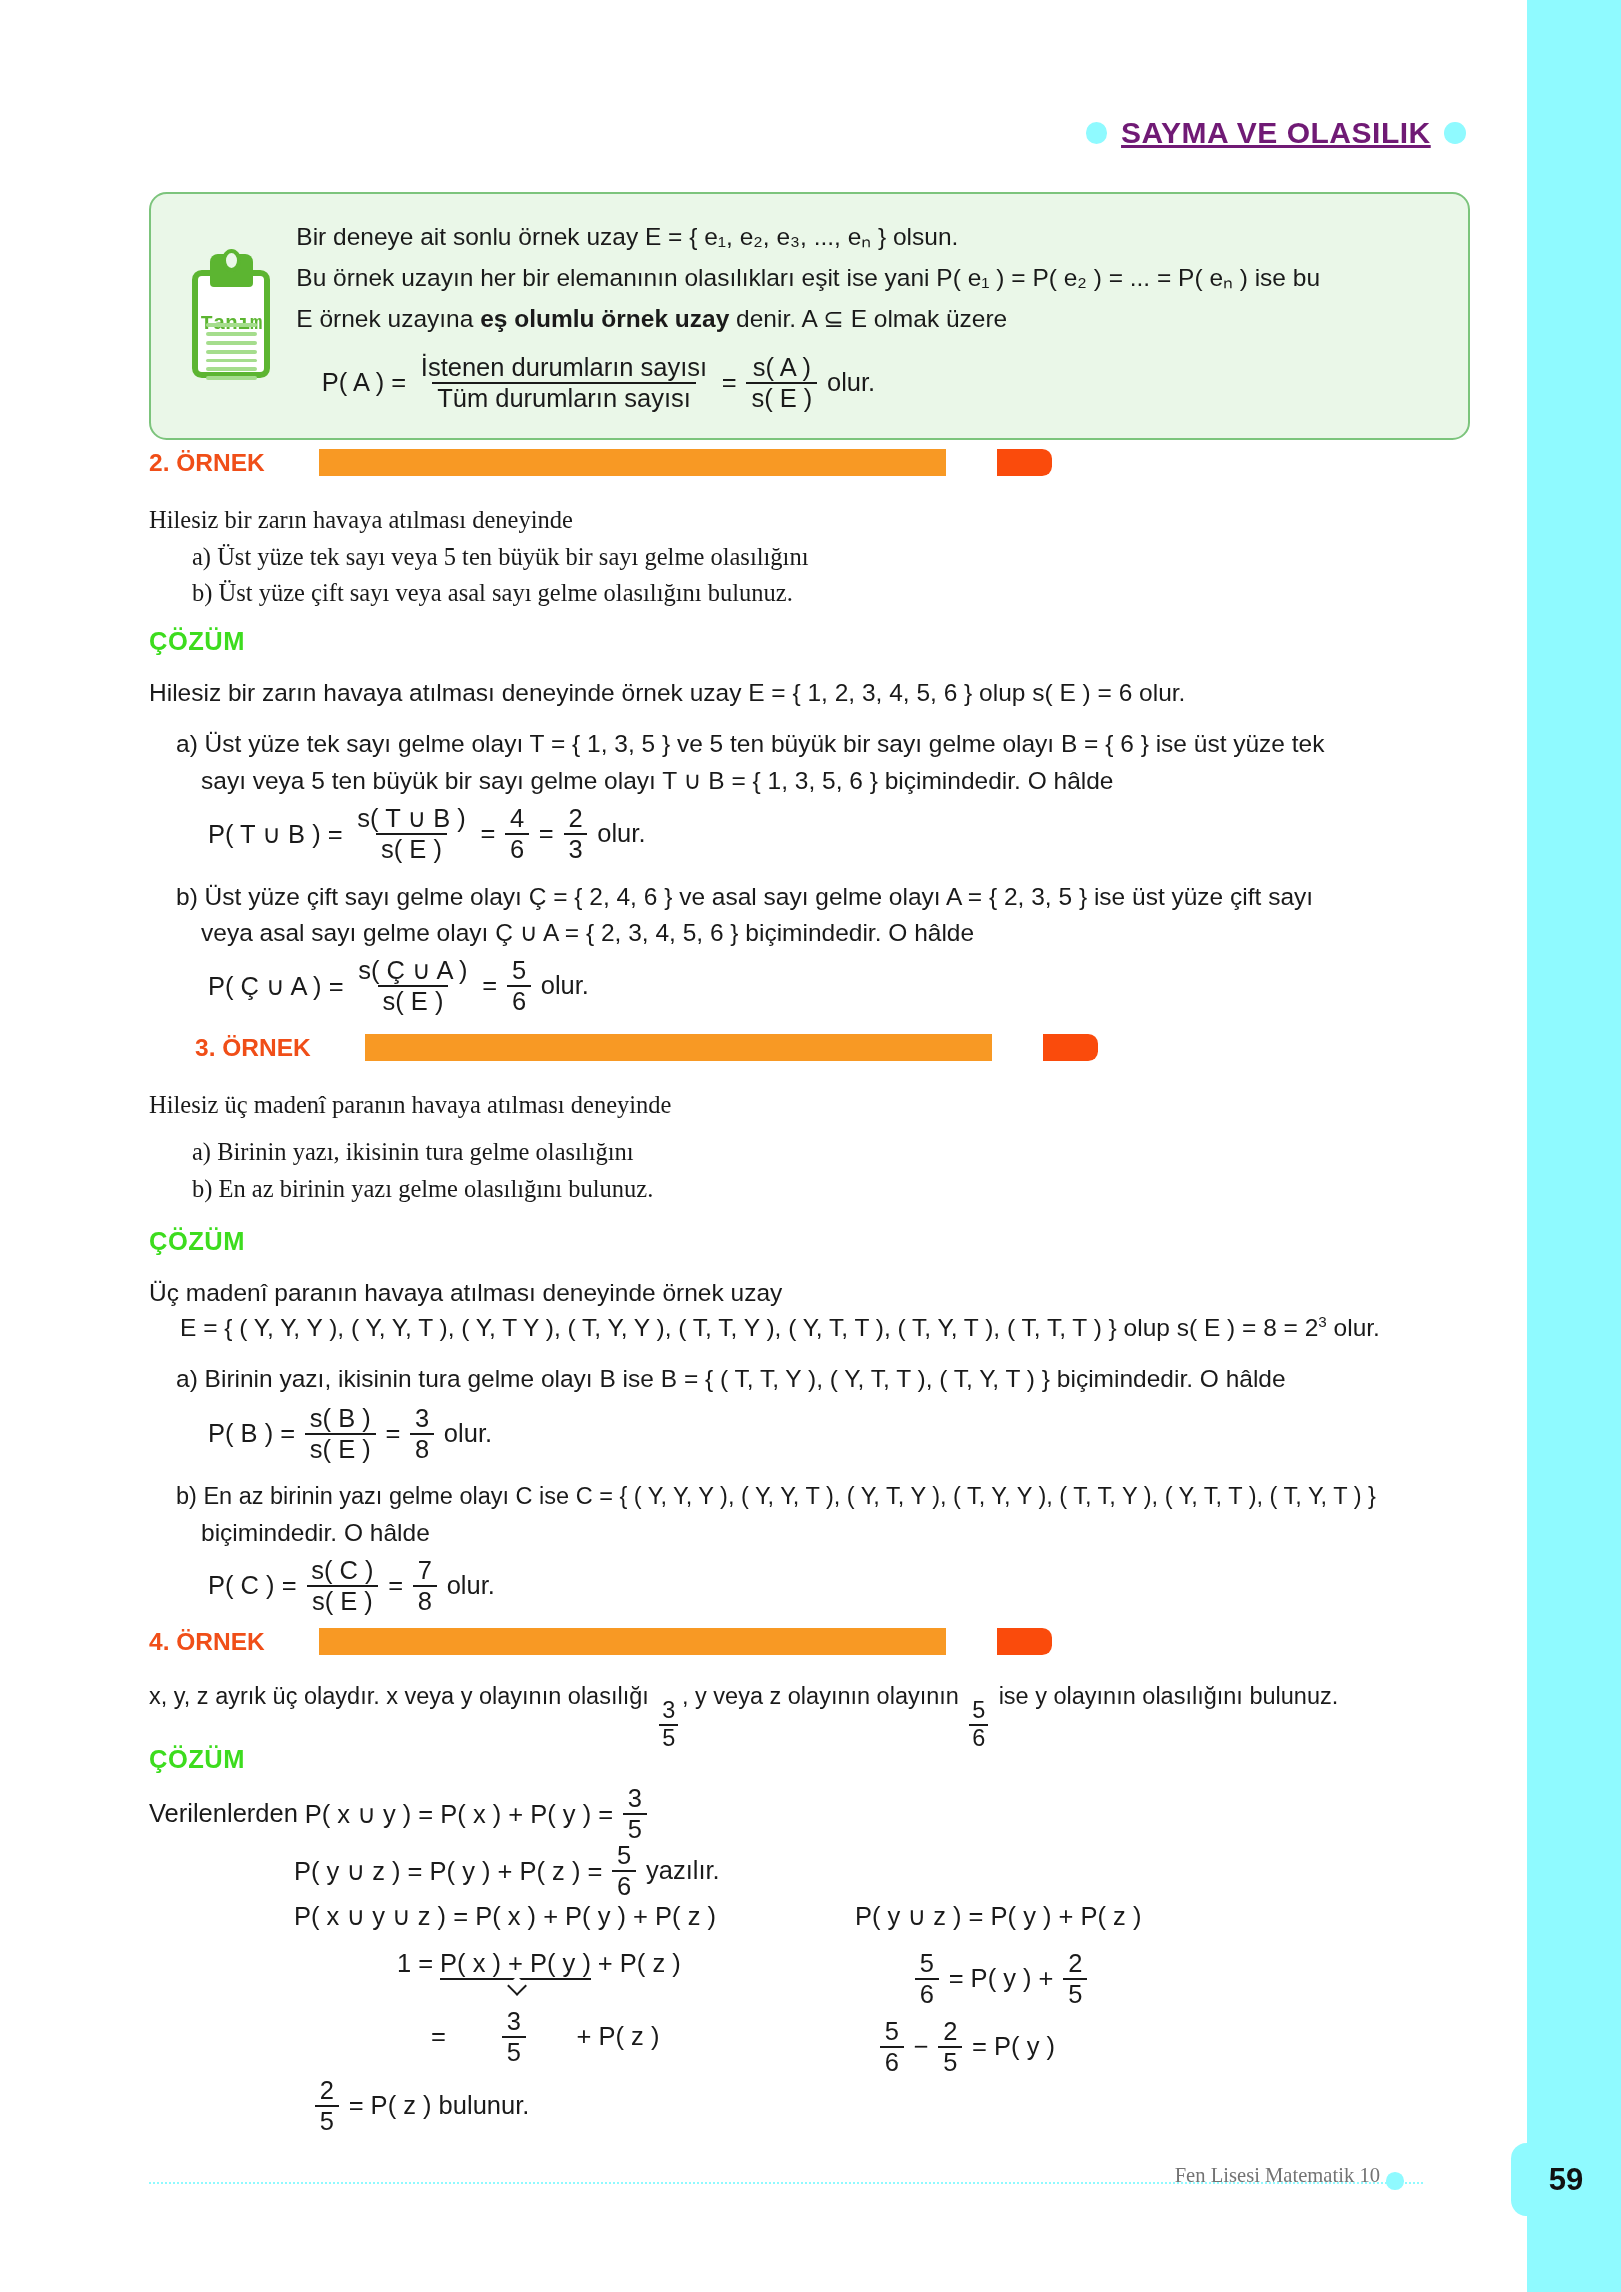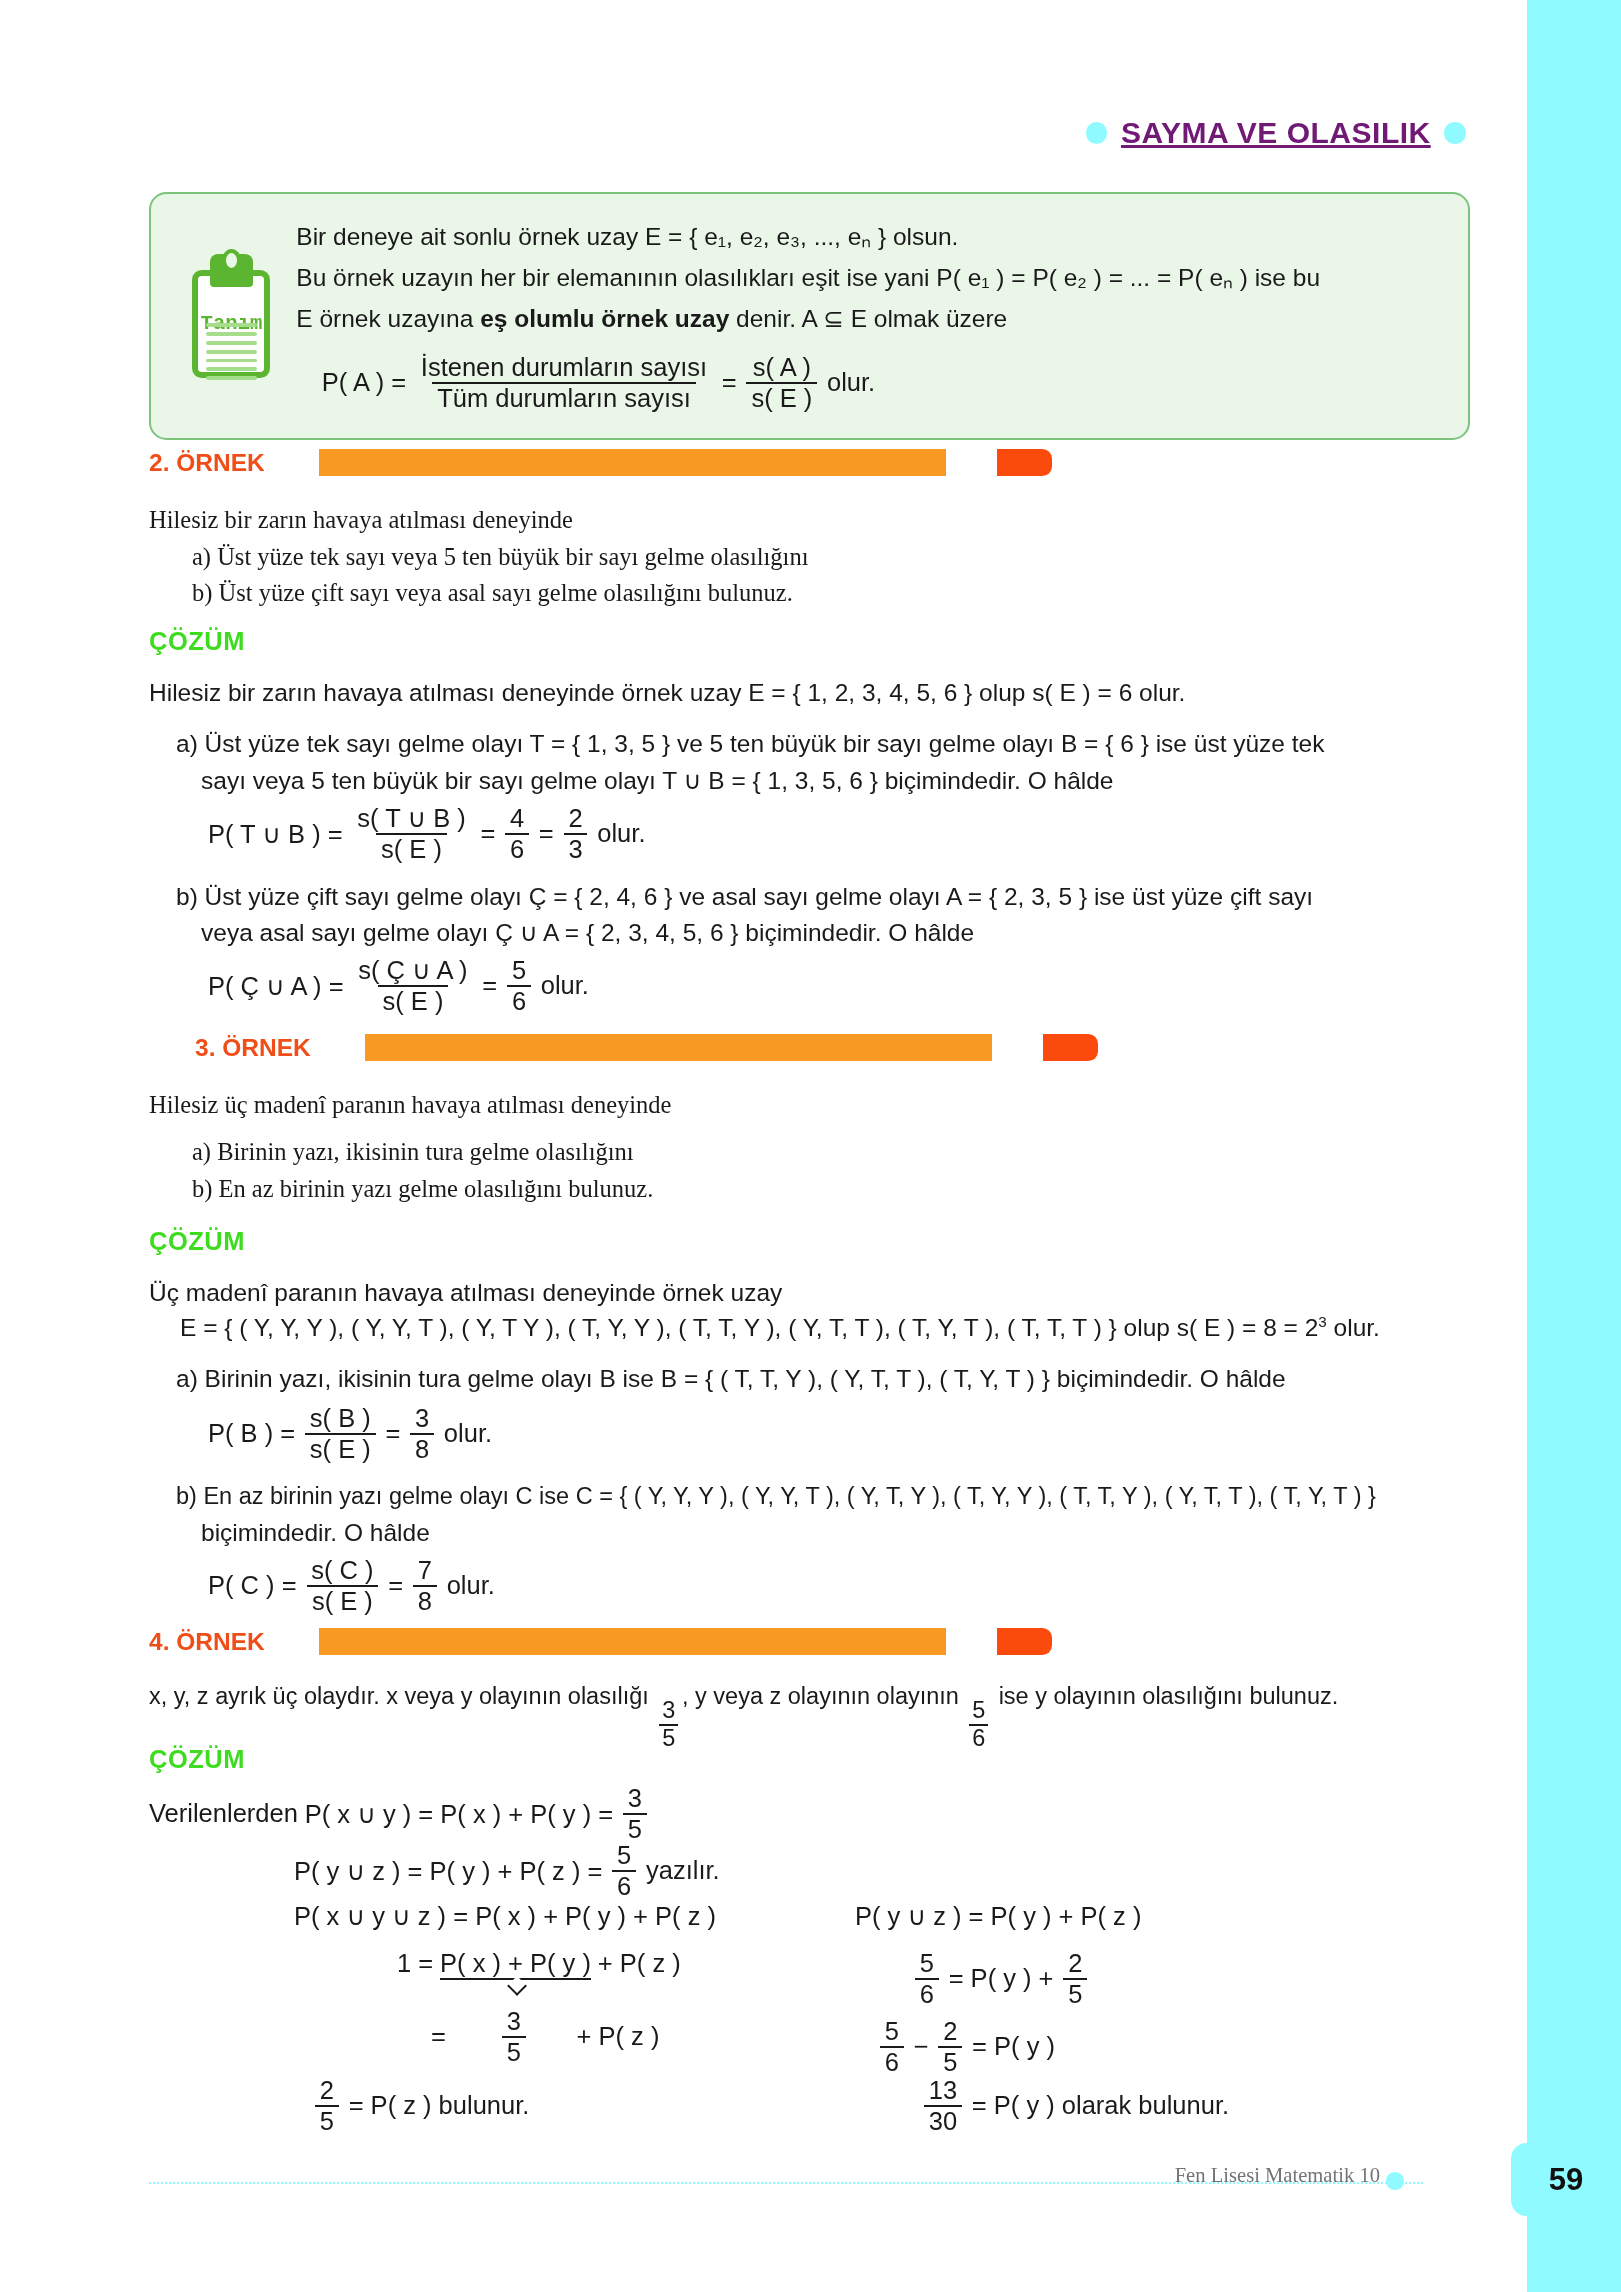--- a/index.html
+++ b/index.html
@@ -561,27 +561,20 @@
       <span class="den">6</span>
     </span>
     <span>−</span>
     <span class="frac">
       <span class="num">2</span>
       <span class="den">5</span>
     </span>
     <span>= P( y )</span>
   </div>
 
-  <div class="math" style="left:921px;top:2076px;">
-    <span class="frac">
-      <span class="num">13</span>
-      <span class="den">30</span>
-    </span>
-    <span>= P( y )  olarak bulunur.</span>
-  </div>
 
   <div class="footer-rule"></div>
   <div class="footer-text">Fen Lisesi Matematik 10</div>
   <div class="footer-dot"></div>
 </div>
 
 <div class="page-tab">
   <span class="page-num">59</span>
 </div>
 

